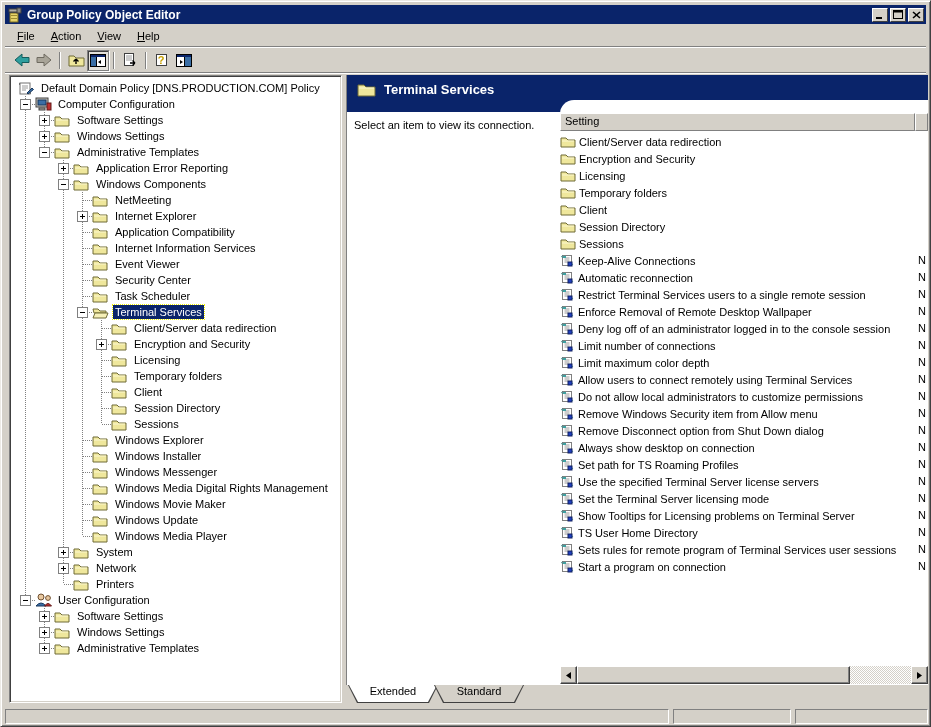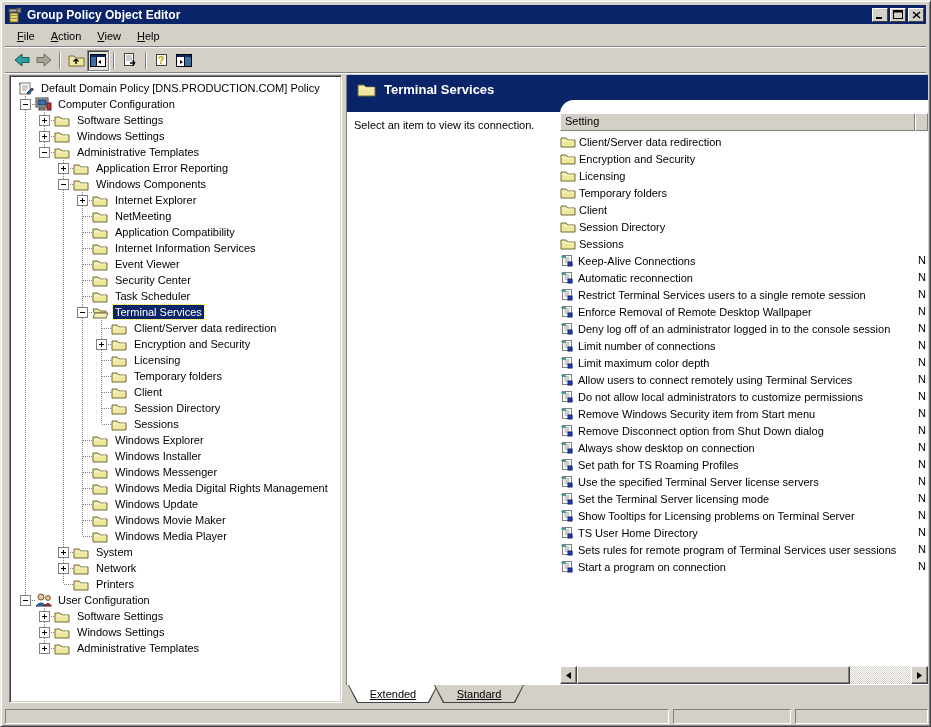--- a/index.html
+++ b/index.html
@@ -73,21 +73,21 @@
   .ebox .v{position:absolute;left:4px;top:2px;width:1px;height:5px;background:#000;}
   .ticon{margin-right:4px;flex:0 0 17px;display:flex;}
   .tlabel{padding:0 2px;line-height:14px;}
   .tlabel.selected{background:#0A246A;color:#fff;outline:1px dotted #f0f000;}
   
   .tabstrip{position:absolute;left:345px;top:684px;width:582px;height:21px;background:#D4D0C8;}
   .tab{position:absolute;top:0;height:18px;}
   .tab .outer{position:absolute;inset:0;background:#404040;clip-path:polygon(0 0,100% 0,calc(100% - 9px) 100%,9px 100%);}
   .tab .inner{position:absolute;left:1px;right:1px;top:0;bottom:1px;background:#D4D0C8;
     clip-path:polygon(0 0,100% 0,calc(100% - 9px) 100%,9px 100%);
-    display:flex;align-items:center;justify-content:center;text-decoration:underline;}
+    display:flex;justify-content:center;}
   .tab.active .inner{background:#fff;}
   .statusbar{position:absolute;left:4px;top:706px;width:923px;height:17px;background:#D4D0C8;display:flex;gap:4px;padding-top:2px;}
   .spanel{height:15px;border:1px solid;border-color:#808080 #fff #fff #808080;}
   svg{display:block;}
 </style>
 </head>
 <body>
 
 <div id="window">
 
@@ -329,54 +329,54 @@
           <span class="vdot" style="top: 0px; bottom: 0px;"></span>
         </span>
         <span class="cell"></span>
         <span class="cell">
           <span class="vdot" style="top: 0px; bottom: 0px;"></span>
         </span>
         <span class="cell">
           <span class="vdot" style="top: 0px; height: 8px;"></span>
           <span class="vdot" style="top: 8px; bottom: 0px;"></span>
           <span class="hdot" style="left: 10px; width: 9px;"></span>
+        </span>
+        <span class="ticon">
+          <svg width="16" height="13">
+            <path d="M1 3 h5 l2 2 h7 v7 h-14 z" fill="#EFE79C" stroke="#6F6B36"></path>
+            <path d="M2 6 h12" stroke="#FBF7D0"></path>
+          </svg>
+        </span>
+        <span class="tlabel">NetMeeting</span>
+      </div>
+      <div class="tree-row">
+        <span style="flex: 0 0 6px;"></span>
+        <span class="cell">
+          <span class="vdot" style="top: 0px; bottom: 0px;"></span>
+        </span>
+        <span class="cell"></span>
+        <span class="cell">
+          <span class="vdot" style="top: 0px; bottom: 0px;"></span>
+        </span>
+        <span class="cell">
+          <span class="vdot" style="top: 0px; height: 8px;"></span>
+          <span class="vdot" style="top: 8px; bottom: 0px;"></span>
+          <span class="hdot" style="left: 10px; width: 9px;"></span>
           <span class="ebox">
             <span class="h"></span>
             <span class="v"></span>
           </span>
         </span>
         <span class="ticon">
           <svg width="16" height="13">
             <path d="M1 3 h5 l2 2 h7 v7 h-14 z" fill="#EFE79C" stroke="#6F6B36"></path>
             <path d="M2 6 h12" stroke="#FBF7D0"></path>
           </svg>
         </span>
         <span class="tlabel">Internet Explorer</span>
-      </div>
-      <div class="tree-row">
-        <span style="flex: 0 0 6px;"></span>
-        <span class="cell">
-          <span class="vdot" style="top: 0px; bottom: 0px;"></span>
-        </span>
-        <span class="cell"></span>
-        <span class="cell">
-          <span class="vdot" style="top: 0px; bottom: 0px;"></span>
-        </span>
-        <span class="cell">
-          <span class="vdot" style="top: 0px; height: 8px;"></span>
-          <span class="vdot" style="top: 8px; bottom: 0px;"></span>
-          <span class="hdot" style="left: 10px; width: 9px;"></span>
-        </span>
-        <span class="ticon">
-          <svg width="16" height="13">
-            <path d="M1 3 h5 l2 2 h7 v7 h-14 z" fill="#EFE79C" stroke="#6F6B36"></path>
-            <path d="M2 6 h12" stroke="#FBF7D0"></path>
-          </svg>
-        </span>
-        <span class="tlabel">NetMeeting</span>
       </div>
       <div class="tree-row">
         <span style="flex: 0 0 6px;"></span>
         <span class="cell">
           <span class="vdot" style="top: 0px; bottom: 0px;"></span>
         </span>
         <span class="cell"></span>
         <span class="cell">
           <span class="vdot" style="top: 0px; bottom: 0px;"></span>
         </span>
@@ -785,43 +785,43 @@
           <span class="vdot" style="top: 0px; height: 8px;"></span>
           <span class="vdot" style="top: 8px; bottom: 0px;"></span>
           <span class="hdot" style="left: 10px; width: 9px;"></span>
         </span>
         <span class="ticon">
           <svg width="16" height="13">
             <path d="M1 3 h5 l2 2 h7 v7 h-14 z" fill="#EFE79C" stroke="#6F6B36"></path>
             <path d="M2 6 h12" stroke="#FBF7D0"></path>
           </svg>
         </span>
+        <span class="tlabel">Windows Movie Maker</span>
+      </div>
+      <div class="tree-row">
+        <span style="flex: 0 0 6px;"></span>
+        <span class="cell">
+          <span class="vdot" style="top: 0px; bottom: 0px;"></span>
+        </span>
+        <span class="cell"></span>
+        <span class="cell">
+          <span class="vdot" style="top: 0px; bottom: 0px;"></span>
+        </span>
+        <span class="cell">
+          <span class="vdot" style="top: 0px; height: 8px;"></span>
+          <span class="vdot" style="top: 8px; bottom: 0px;"></span>
+          <span class="hdot" style="left: 10px; width: 9px;"></span>
+        </span>
+        <span class="ticon">
+          <svg width="16" height="13">
+            <path d="M1 3 h5 l2 2 h7 v7 h-14 z" fill="#EFE79C" stroke="#6F6B36"></path>
+            <path d="M2 6 h12" stroke="#FBF7D0"></path>
+          </svg>
+        </span>
         <span class="tlabel">Windows Update</span>
-      </div>
-      <div class="tree-row">
-        <span style="flex: 0 0 6px;"></span>
-        <span class="cell">
-          <span class="vdot" style="top: 0px; bottom: 0px;"></span>
-        </span>
-        <span class="cell"></span>
-        <span class="cell">
-          <span class="vdot" style="top: 0px; bottom: 0px;"></span>
-        </span>
-        <span class="cell">
-          <span class="vdot" style="top: 0px; height: 8px;"></span>
-          <span class="vdot" style="top: 8px; bottom: 0px;"></span>
-          <span class="hdot" style="left: 10px; width: 9px;"></span>
-        </span>
-        <span class="ticon">
-          <svg width="16" height="13">
-            <path d="M1 3 h5 l2 2 h7 v7 h-14 z" fill="#EFE79C" stroke="#6F6B36"></path>
-            <path d="M2 6 h12" stroke="#FBF7D0"></path>
-          </svg>
-        </span>
-        <span class="tlabel">Windows Movie Maker</span>
       </div>
       <div class="tree-row">
         <span style="flex: 0 0 6px;"></span>
         <span class="cell">
           <span class="vdot" style="top: 0px; bottom: 0px;"></span>
         </span>
         <span class="cell"></span>
         <span class="cell">
           <span class="vdot" style="top: 0px; bottom: 0px;"></span>
         </span>
@@ -1181,21 +1181,21 @@
           <div class="lrow">
             <span class="licon">
               <svg width="14" height="13">
                 <rect x="2.5" y="1.5" width="9" height="10" fill="#fff" stroke="#808080"></rect>
                 <path d="M2.5 1.5 q-2 1 0 2.2 M11.5 9.3 q2 1 0 2.2" stroke="#2E8E8E" fill="none"></path>
                 <path d="M4.5 4 h5 M4.5 6 h5 M4.5 8 h4" stroke="#9a9a9a"></path>
                 <rect x="8" y="8" width="4" height="4" fill="#2040C0" stroke="#102060"></rect>
                 <path d="M3 2 h3 v2 h-3 z" fill="#3EA0A0"></path>
               </svg>
             </span>
-            <span>Remove Windows Security item from Start menu</span>
+            <span>Remove Windows Security item from Allow menu</span>
             <span class="state">N</span>
           </div>
           <div class="lrow">
             <span class="licon">
               <svg width="14" height="13">
                 <rect x="2.5" y="1.5" width="9" height="10" fill="#fff" stroke="#808080"></rect>
                 <path d="M2.5 1.5 q-2 1 0 2.2 M11.5 9.3 q2 1 0 2.2" stroke="#2E8E8E" fill="none"></path>
                 <path d="M4.5 4 h5 M4.5 6 h5 M4.5 8 h4" stroke="#9a9a9a"></path>
                 <rect x="8" y="8" width="4" height="4" fill="#2040C0" stroke="#102060"></rect>
                 <path d="M3 2 h3 v2 h-3 z" fill="#3EA0A0"></path>

